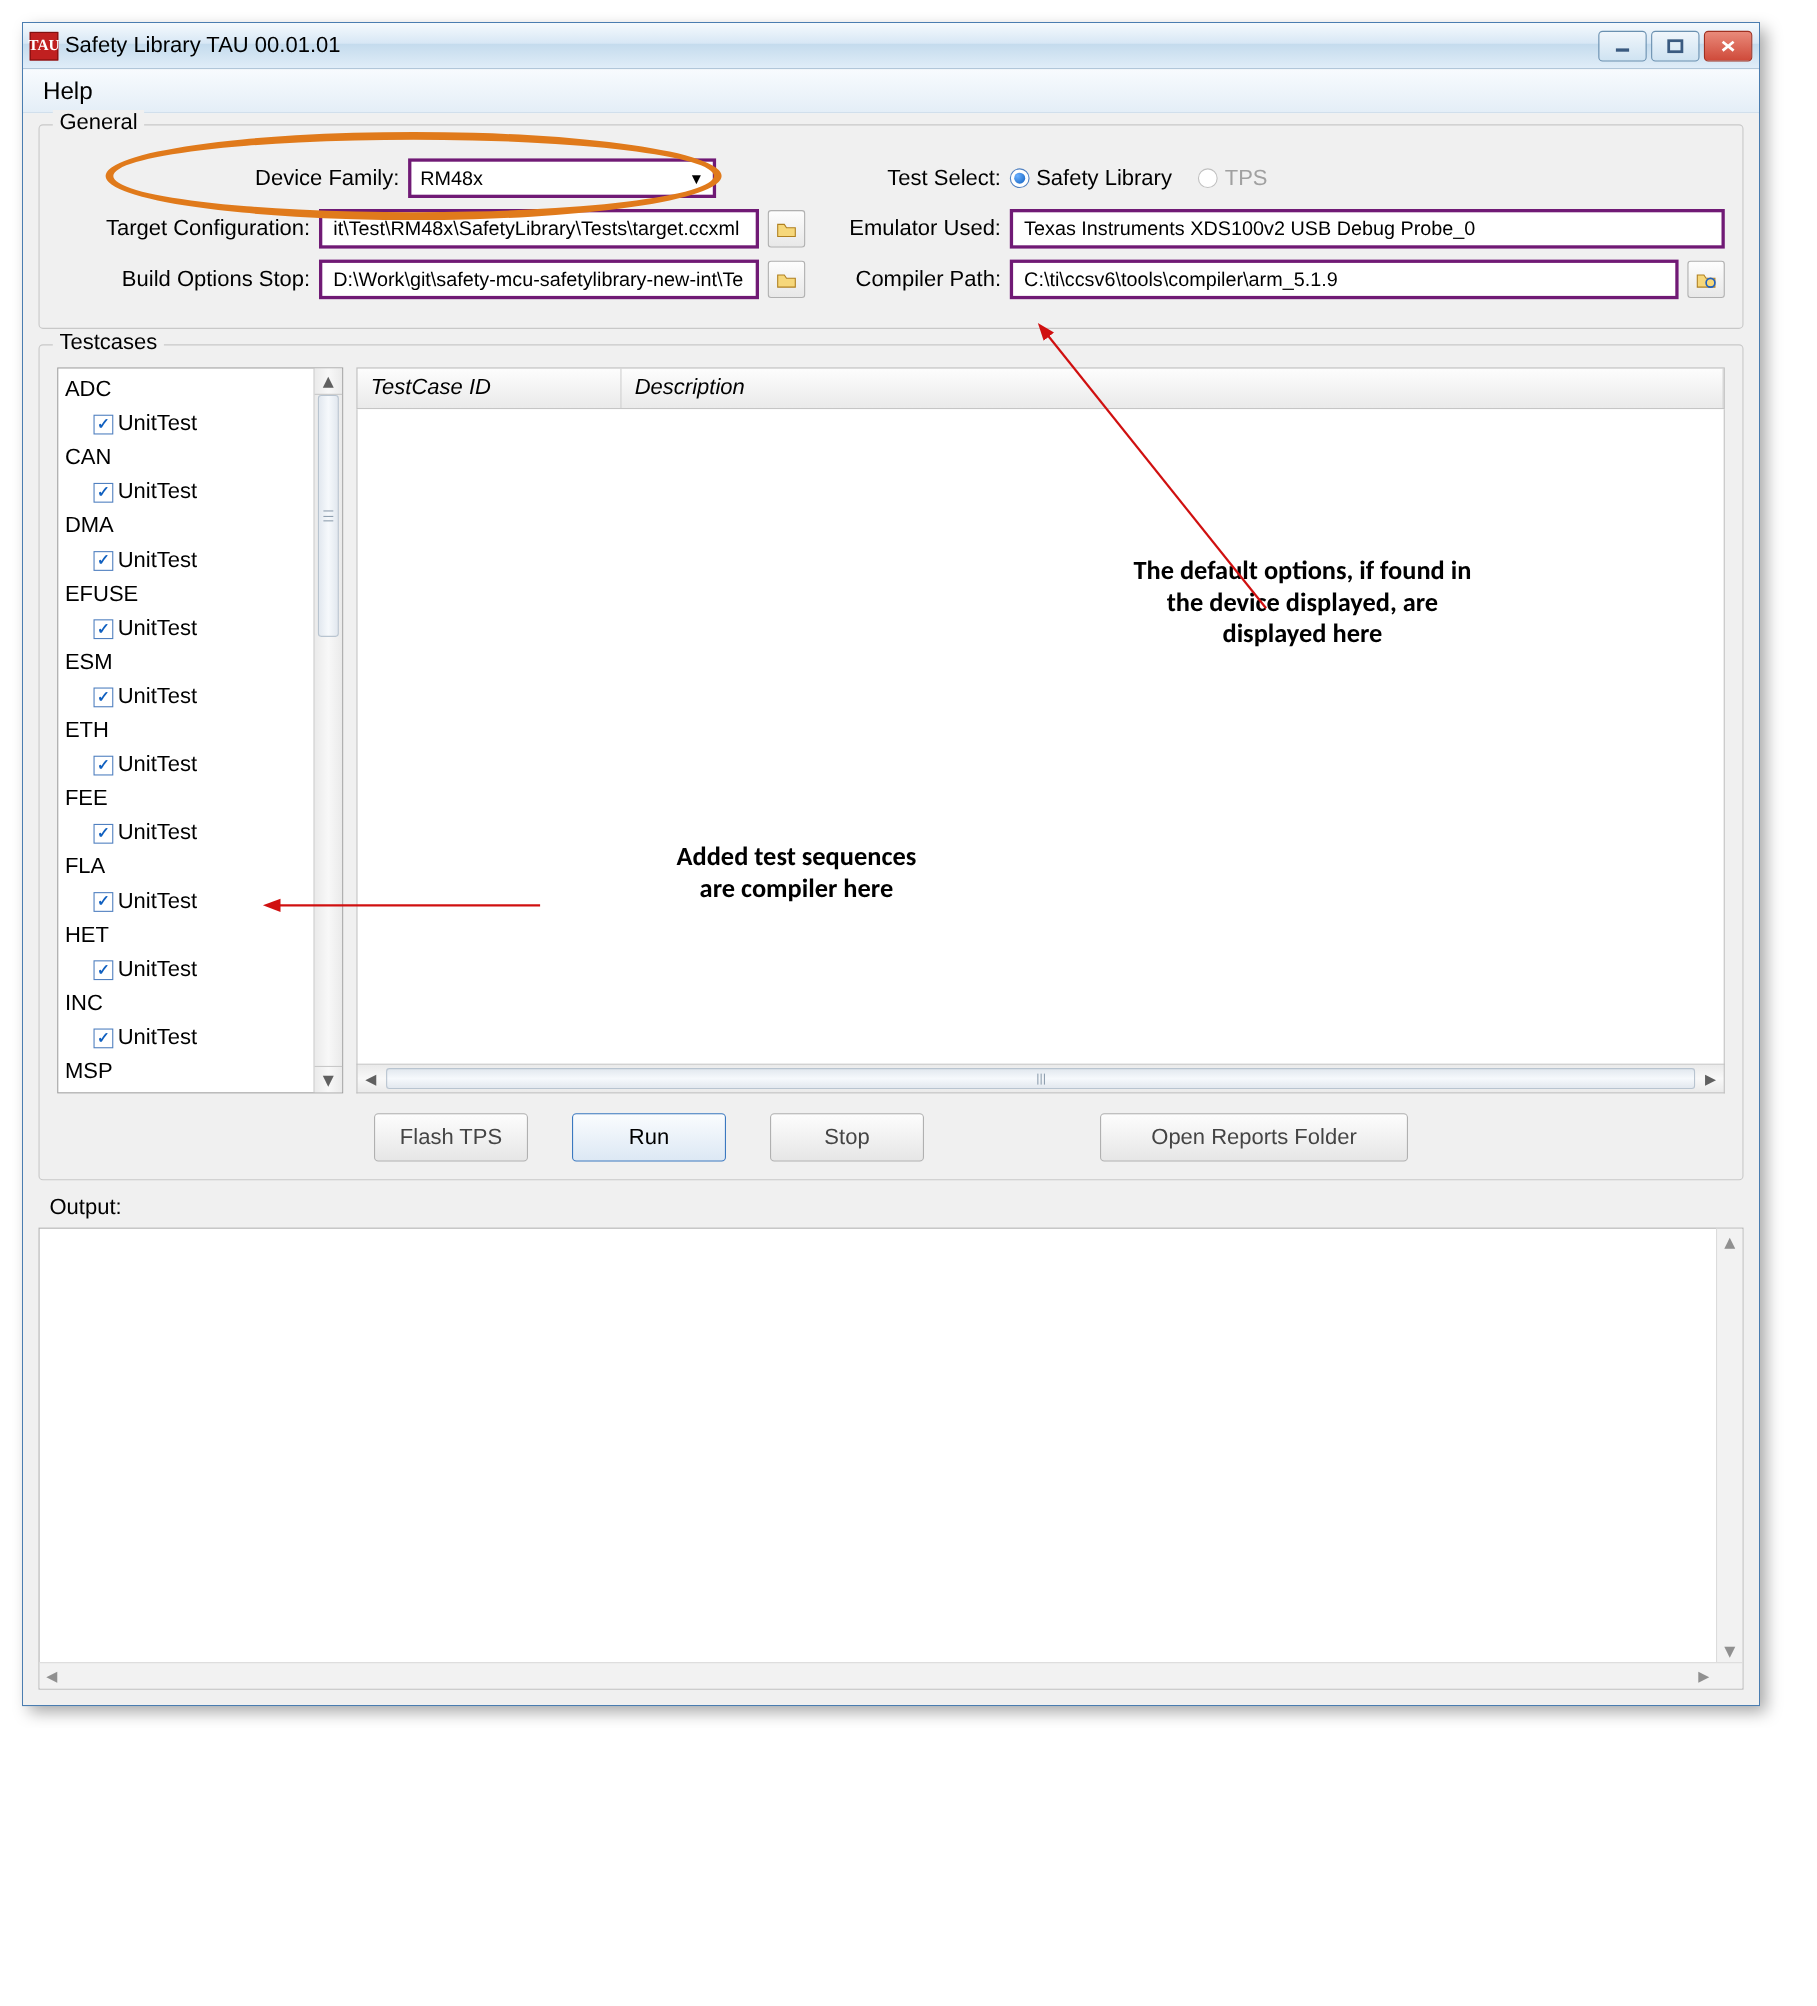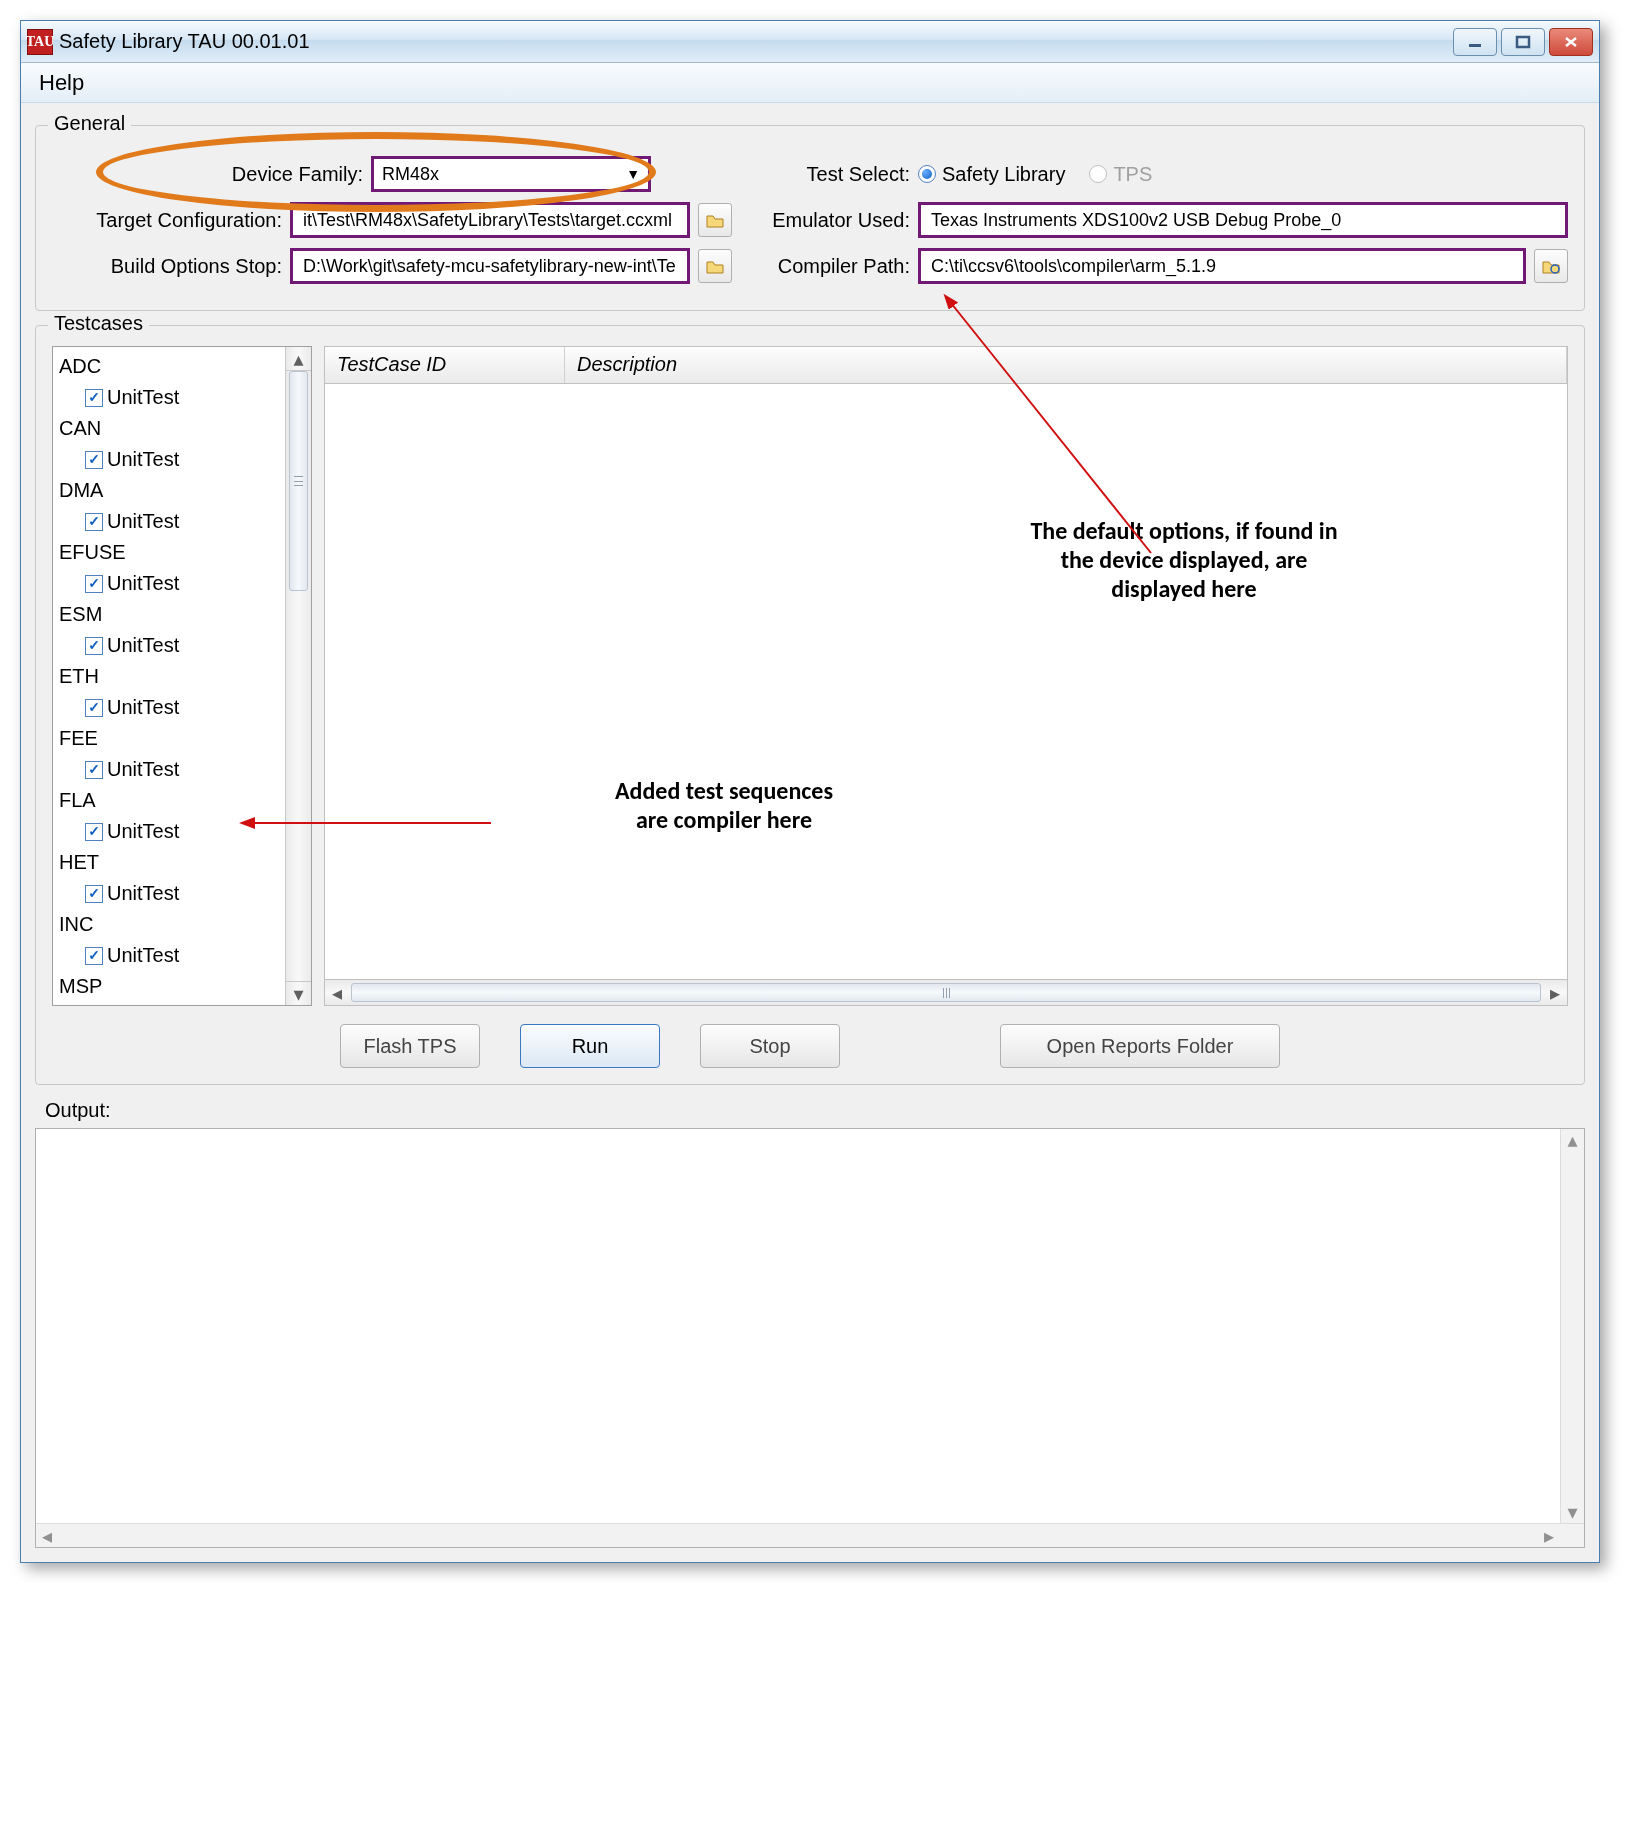--- a/index.html
+++ b/index.html
@@ -254,21 +254,21 @@
       </div>
     </div>
   </div>
 
   <div class="menubar">
     <div class="menu-item">Help</div>
   </div>
 
   <div class="content" style="position:relative;">
 
-    <div class="group" style="position:relative;margin-top:12px;">
+    <div class="group" style="position:relative;">
       <div class="group-title">General</div>
 
       <div class="ellipse" style="left:60px; top:6px;"></div>
 
       <div class="gen-row">
         <div class="gen-left">
           <div class="lbl lbl-left">Device Family:</div>
           <div class="combo">
             <span>RM48x</span>
             <span class="arrow">▼</span>

